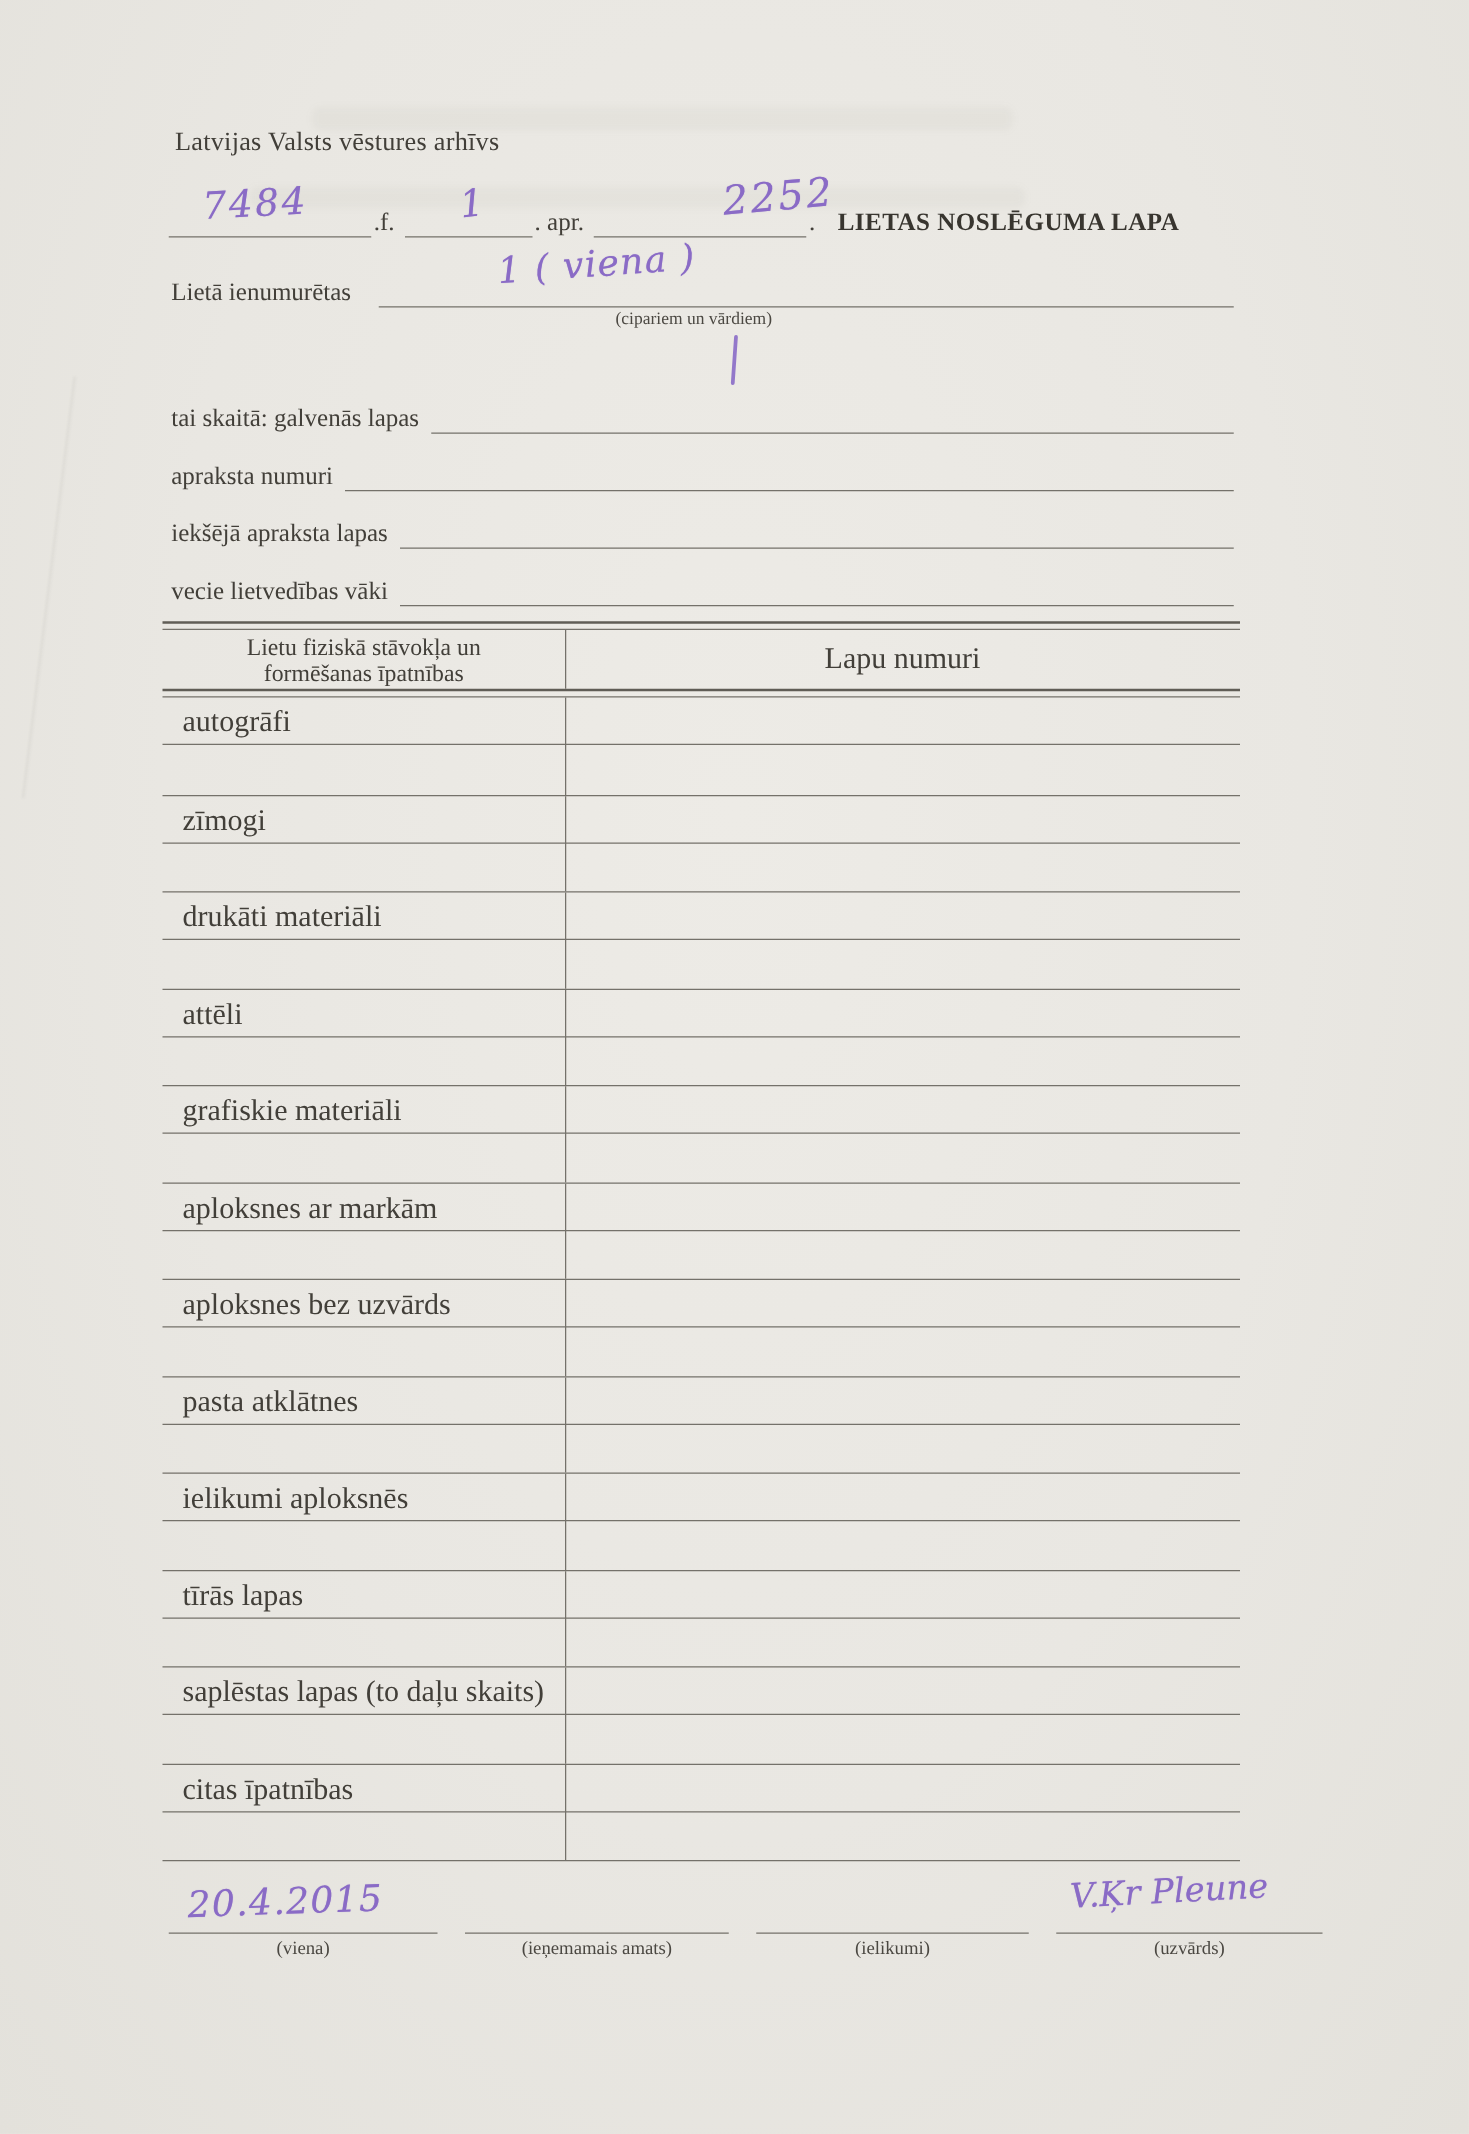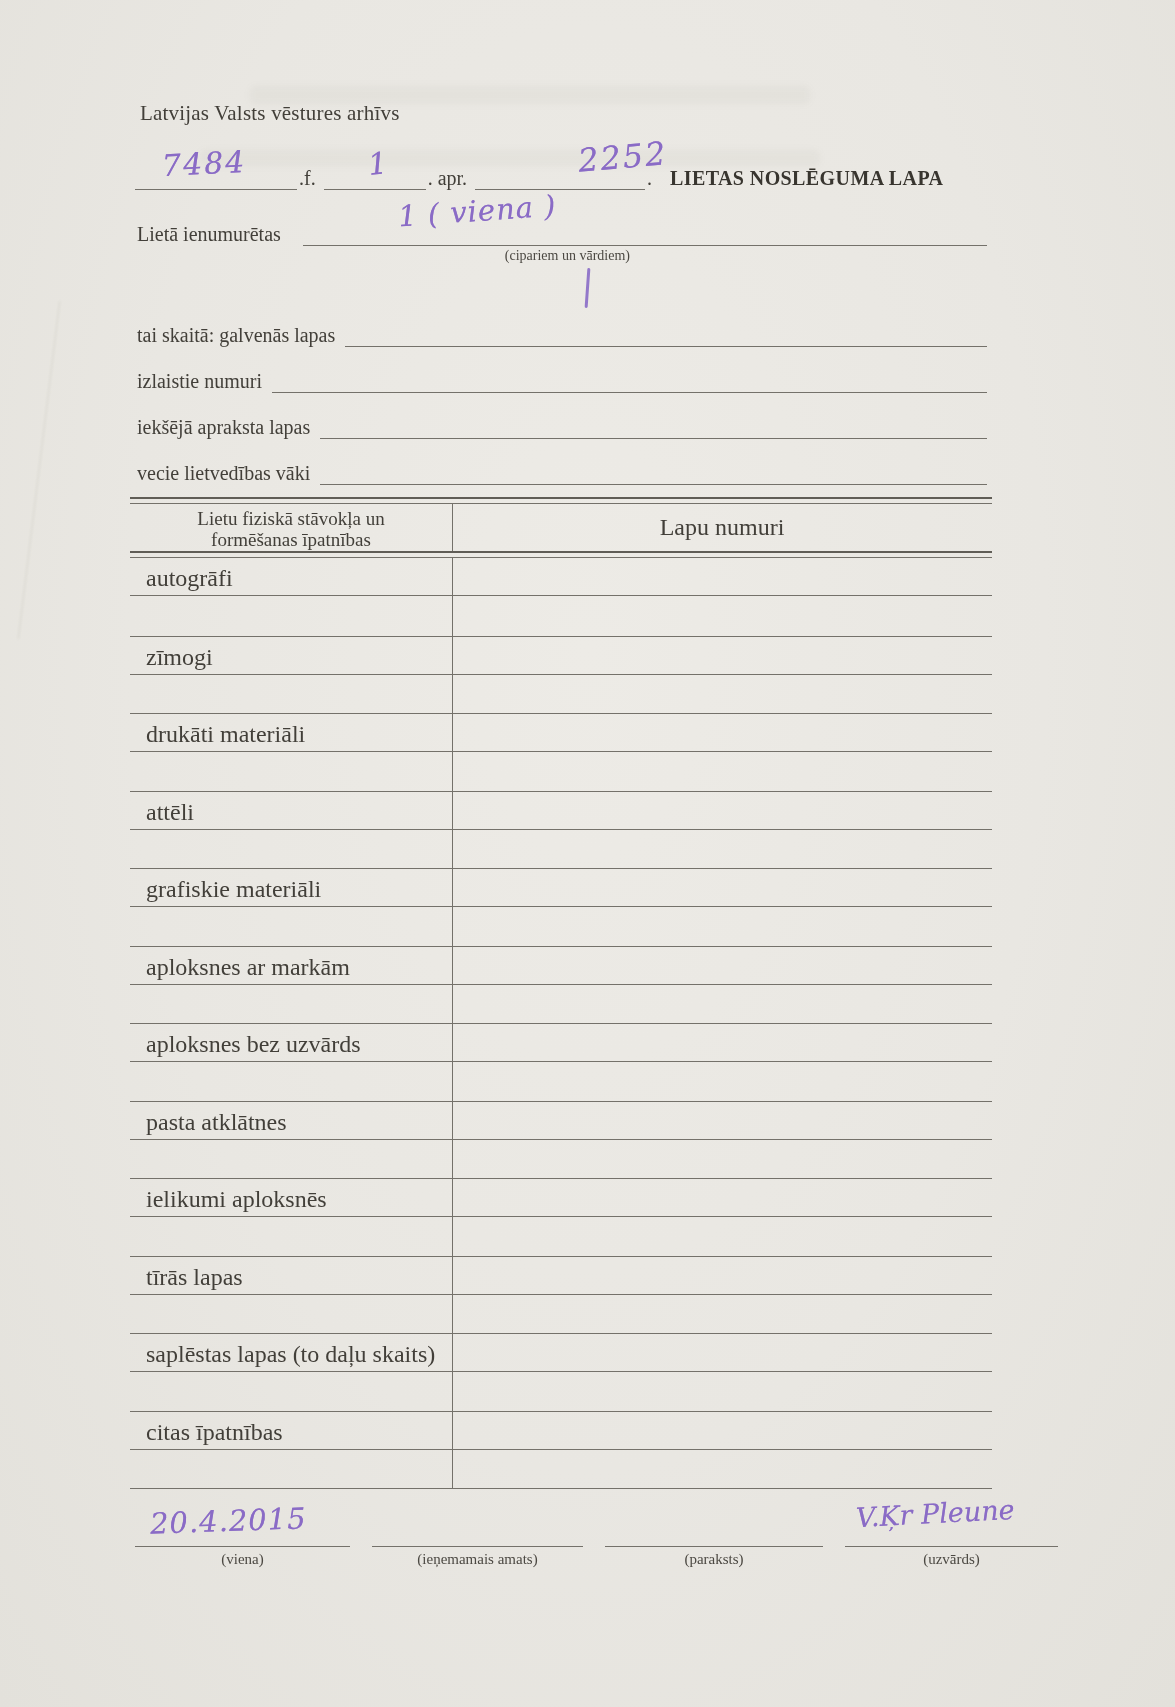--- a/index.html
+++ b/index.html
@@ -37,21 +37,21 @@
   .u-l2{width:162px;}
   .u-l3{flex:1;}
   .lbl-lidz{margin-left:20px;}
   .row-plain{right:188px;}
   .row-plain .u{flex:1;margin-left:8px;}
   .row-tai{top:317px;}
   .row-izl{top:363px;}
   .row-iek{top:409px;}
   .row-vec{top:455px;}
 
-  .hint{position:absolute;left:460px;top:248px;width:170px;text-align:right;font-size:14px;color:#4b4842;}
+  .hint{position:absolute;left:470px;top:248px;width:170px;text-align:center;font-size:14px;color:#4b4842;}
 
   
   .hw{
     position:absolute;
     font-family:"DejaVu Serif",serif;font-style:italic;
     color:var(--purple);white-space:nowrap;
     text-shadow:0 0 0.6px rgba(138,107,198,0.65);
   }
   .hw-fund{left:162px;top:146px;font-size:30px;transform:rotate(-3deg);letter-spacing:2px;}
   .hw-apr{left:368px;top:146px;font-size:30px;transform:rotate(-6deg);}
@@ -113,21 +113,21 @@
   <div class="hw hw-viena">1   ( viena )</div>
   <div class="hint">(cipariem un vārdiem)</div>
 
   <div class="ink-tick"></div>
 
   <div class="frow row-plain row-tai">
     <span class="t">tai skaitā: galvenās lapas</span>
     <span class="u"></span>
   </div>
   <div class="frow row-plain row-izl">
-    <span class="t">izlaistie numuri</span>
+    <span class="t">apraksta numuri</span>
     <span class="u"></span>
   </div>
   <div class="frow row-plain row-iek">
     <span class="t">iekšējā apraksta lapas</span>
     <span class="u"></span>
   </div>
   <div class="frow row-plain row-vec">
     <span class="t">vecie lietvedības vāki</span>
     <span class="u"></span>
   </div>
@@ -242,21 +242,21 @@
 </div>
   </div>
 
   <div class="sig sig1">
     <div class="cap">(viena)</div>
   </div>
   <div class="sig sig2">
     <div class="cap">(ieņemamais amats)</div>
   </div>
   <div class="sig sig3">
-    <div class="cap">(paraksts)</div>
+    <div class="cap">(ielikumi)</div>
   </div>
   <div class="sig sig4">
     <div class="cap">(uzvārds)</div>
   </div>
   <div class="hw hw-date">20.4.2015</div>
   <div class="hw hw-surname">V.Ķr Pleune</div>
 
 </div>
 
 </body></html>

